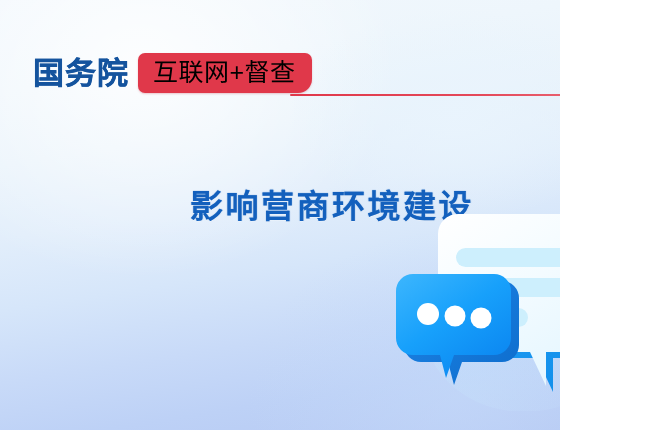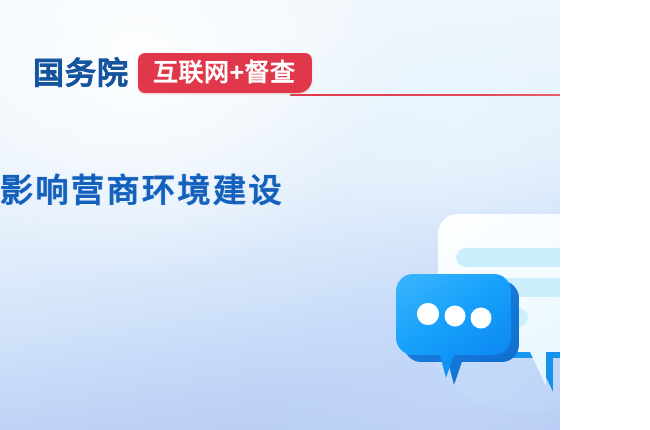--- a/index.html
+++ b/index.html
@@ -80,43 +80,43 @@
     border-radius: 7px 7px 14px 7px;
     padding: 7px 16px 8px 15px;
     display: flex;
     align-items: center;
     box-shadow: 0 1px 2px rgba(190, 40, 55, 0.25);
   }
 
   .badge-text {
     font-size: 25px;
     line-height: 1;
-    font-weight: bold;
+    font-weight: normal;
     letter-spacing: 0.5px;
-    color: #ffffff;
+    color: #000000;
     white-space: nowrap;
   }
 
   .rule {
     position: absolute;
     left: 290px;
     top: 94px;
     width: 318px;
     height: 2px;
     background: linear-gradient(90deg, #e0384a 0%, #e4495a 60%, #ea6a78 100%);
     border-radius: 1px;
   }
 
   
   .title-block {
     position: absolute;
     left: 0;
-    top: 167px;
+    top: 183px;
     width: 474px;
-    text-align: left;
+    text-align: right;
   }
 
   .title-line {
     font-size: 33px;
     line-height: 48px;
     font-weight: bold;
     letter-spacing: 2.5px;
     color: #1360bd;
     text-shadow:
        0 1px 0 rgba(255,255,255,0.55),

